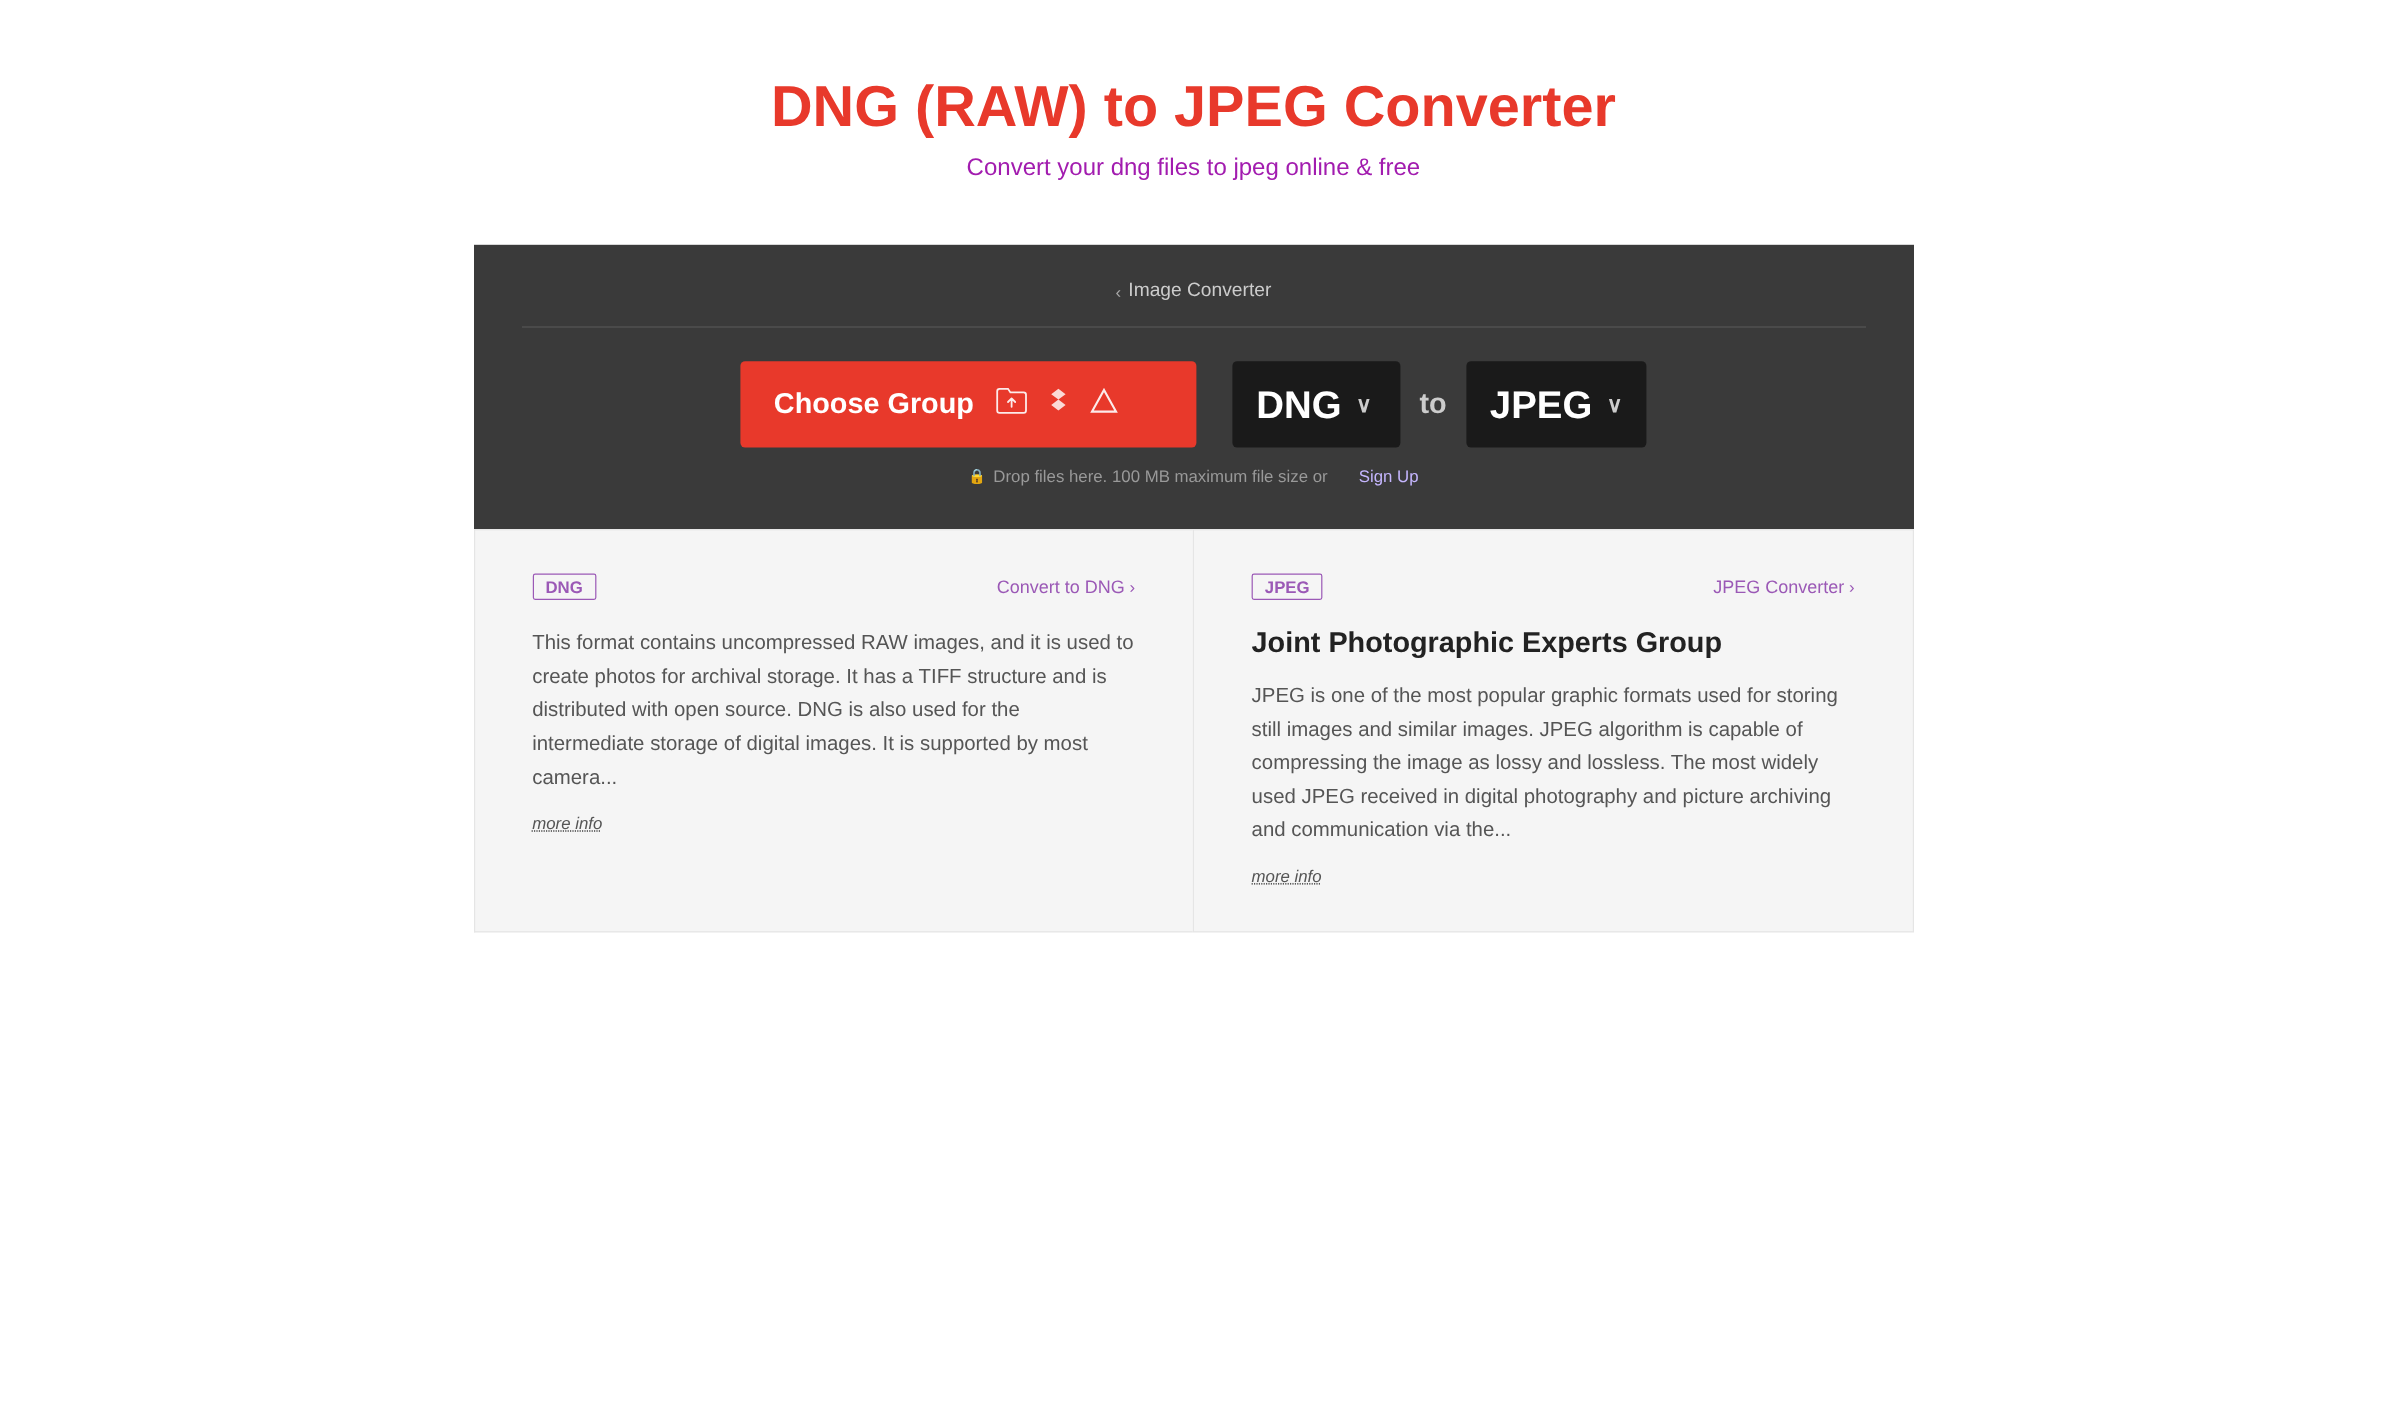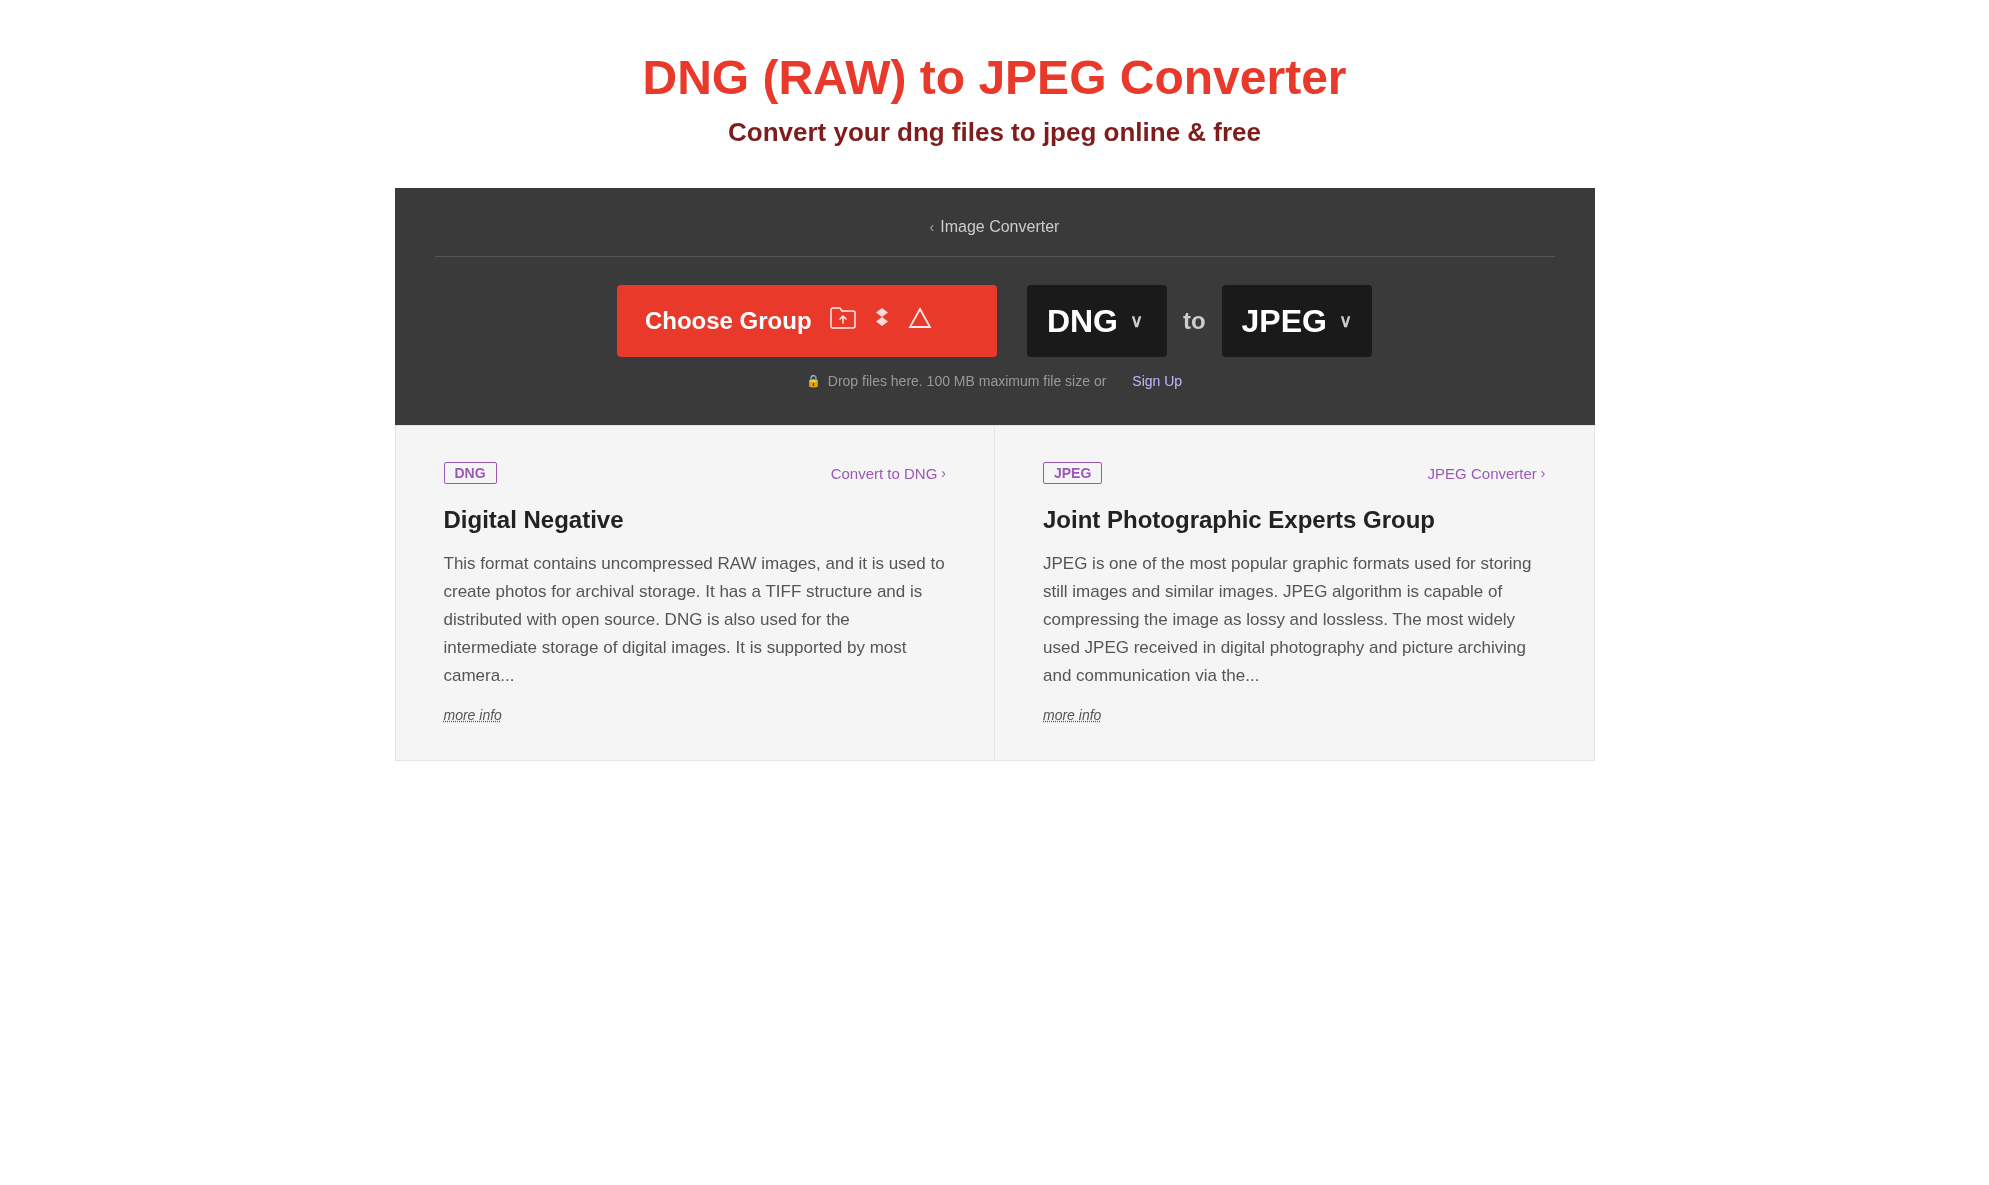--- a/index.html
+++ b/index.html
@@ -10,41 +10,41 @@
 
     body {
       font-family: -apple-system, BlinkMacSystemFont, 'Segoe UI', Arial, sans-serif;
       background: #ffffff;
       color: #333;
       min-height: 100vh;
     }
 
     .page-wrapper {
       max-width: 1200px;
-      margin: 0 auto;
+      margin: 12px auto;
       padding: 0 20px;
     }
 
     
     .header-section {
       text-align: center;
       padding: 50px 20px 40px;
     }
 
     .main-title {
       font-size: 48px;
       font-weight: 700;
       color: #e8392b;
       margin-bottom: 12px;
     }
 
     .subtitle {
-      font-size: 26px;
-      color: #7f1d1d;
-      font-weight: 700;
+      font-size: 20px;
+      color: #a21caf;
+      font-weight: 400;
     }
 
     
     .converter-panel {
       background: #3a3a3a;
       padding: 30px 40px 36px;
       margin: 0 auto;
       max-width: 1200px;
     }
 
@@ -305,21 +305,20 @@
 <div class="info-cards">
 
   <div class="info-card">
     <div class="card-header">
       <span class="format-badge">DNG</span>
       <a href="#" class="card-link">
         <span>Convert to DNG</span>
         <span class="card-link-arrow">›</span>
       </a>
     </div>
-    <h2 class="card-title">Digital Negative</h2>
     <p class="card-description">This format contains uncompressed RAW images, and it is used to create photos for archival storage. It has a TIFF structure and is distributed with open source. DNG is also used for the intermediate storage of digital images. It is supported by most camera...</p>
     <button class="more-info-link">more info</button>
   </div>
 
   <div class="info-card">
     <div class="card-header">
       <span class="format-badge">JPEG</span>
       <a href="#" class="card-link">
         <span>JPEG Converter</span>
         <span class="card-link-arrow">›</span>

